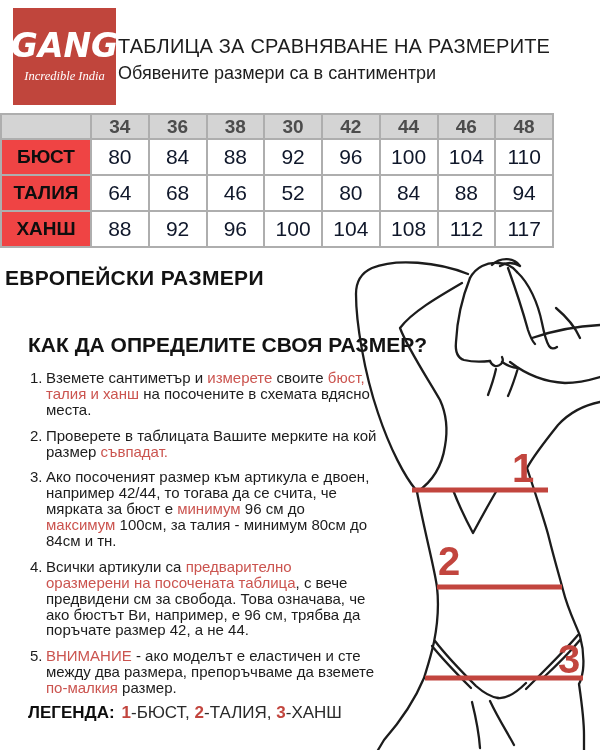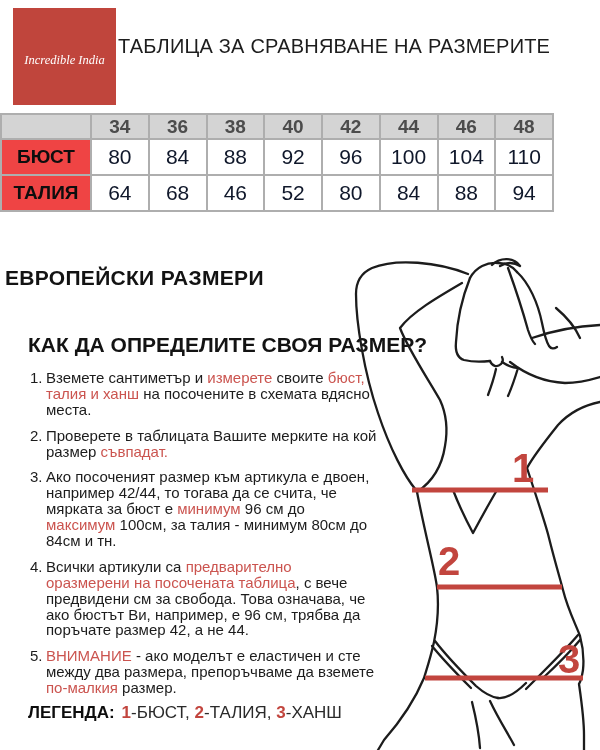--- a/index.html
+++ b/index.html
@@ -66,35 +66,37 @@
   .sketch{stroke:#1c1c1c;stroke-width:2.3;fill:none;stroke-linecap:round;stroke-linejoin:round;}
   .redline{stroke:#c2453e;stroke-width:5;fill:none;}
   .redlabel{fill:#c2453e;font-family:"Liberation Sans",sans-serif;font-weight:bold;font-size:40px;}
 </style>
 </head>
 <body>
 
 <div class="page">
 
   <div class="logo">
+    <div class="brand-name">GANG</div>
     <div class="brand-tagline">Incredible India</div>
   </div>
 
   <div class="titles">
     <h1 class="title">ТАБЛИЦА ЗА СРАВНЯВАНЕ НА РАЗМЕРИТЕ</h1>
+    <h2 class="subtitle">Обявените размери са в сантиментри</h2>
   </div>
 
   <table class="size-table">
       <thead>
         <tr>
           <th class="corner"></th>
           <th>34</th>
           <th>36</th>
           <th>38</th>
-          <th>40</th>
+          <th>30</th>
           <th>42</th>
           <th>44</th>
           <th>46</th>
           <th>48</th>
         </tr>
       </thead>
       <tbody>
         <tr>
           <th>БЮСТ</th>
           <td>80</td>
@@ -109,20 +111,31 @@
         <tr>
           <th>ТАЛИЯ</th>
           <td>64</td>
           <td>68</td>
           <td>46</td>
           <td>52</td>
           <td>80</td>
           <td>84</td>
           <td>88</td>
           <td>94</td>
+        </tr>
+        <tr>
+          <th>ХАНШ</th>
+          <td>88</td>
+          <td>92</td>
+          <td>96</td>
+          <td>100</td>
+          <td>104</td>
+          <td>108</td>
+          <td>112</td>
+          <td>117</td>
         </tr>
       </tbody>
     </table>
 
   <h3 class="section-heading">ЕВРОПЕЙСКИ РАЗМЕРИ</h3>
 
   <h4 class="howto-heading">КАК ДА ОПРЕДЕЛИТЕ СВОЯ РАЗМЕР?</h4>
   <div class="howto-list">
       <div class="howto-item"><span class="num">1.</span><span>Вземете сантиметър и </span><span class="red">измерете</span><span> своите </span><span class="red">бюст, талия и ханш</span><span> на посочените в схемата вдясно места.</span></div>
       <div class="howto-item"><span class="num">2.</span><span>Проверете в таблицата Вашите мерките на кой размер </span><span class="red">съвпадат.</span></div>

